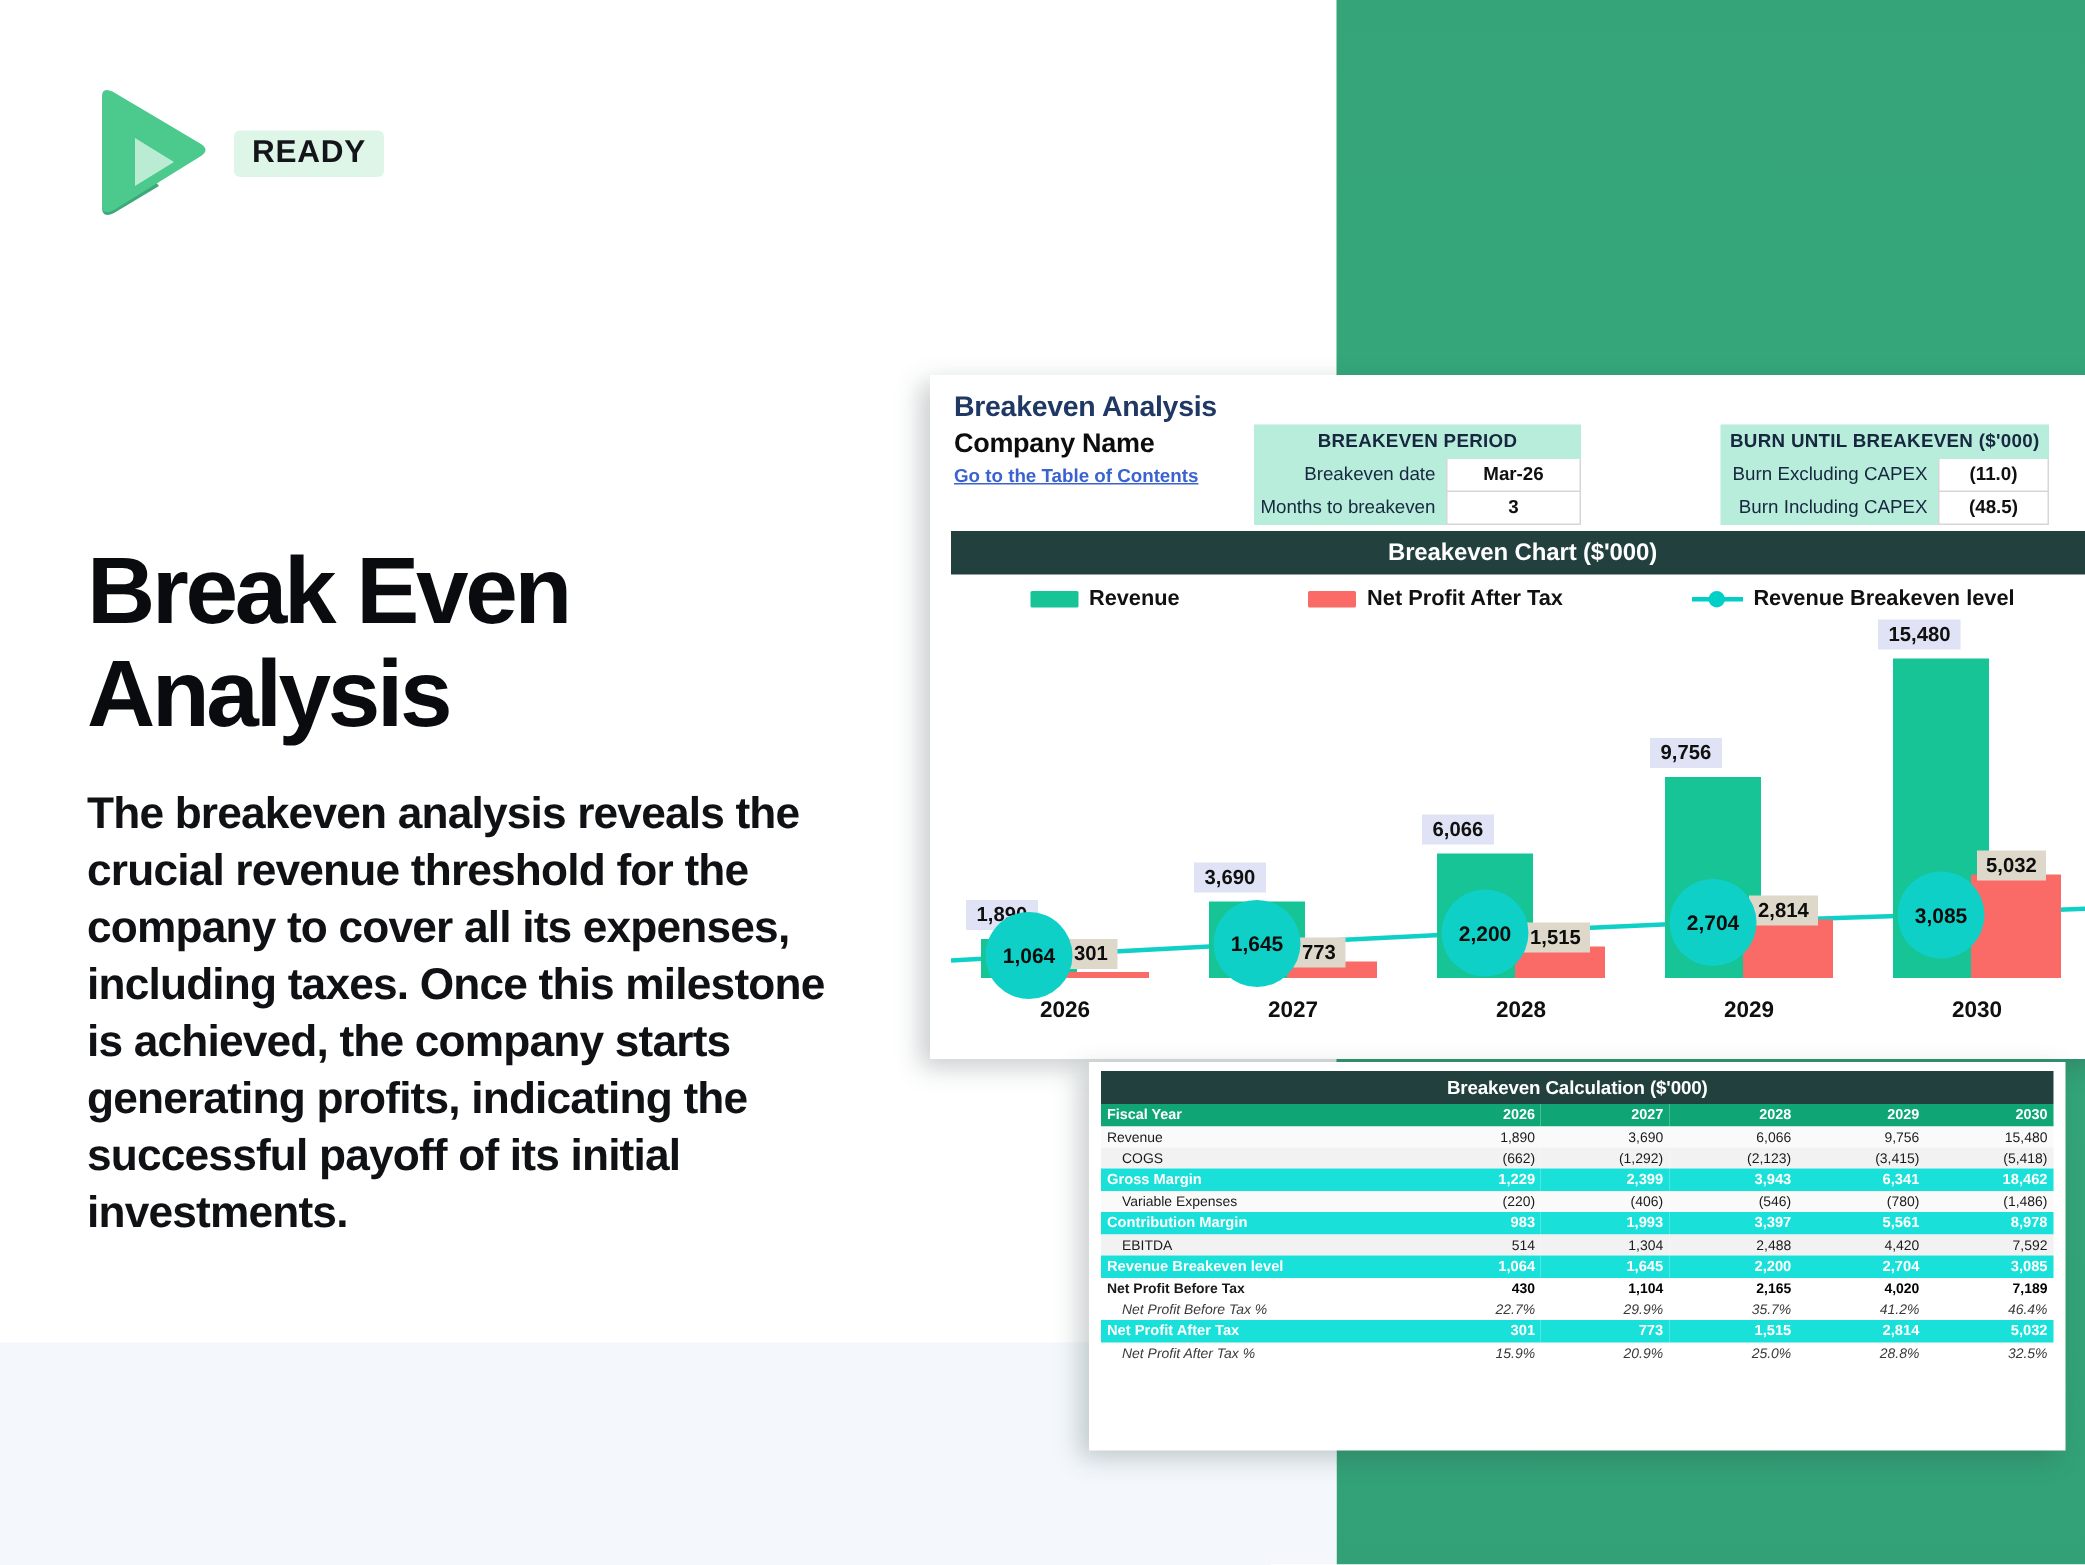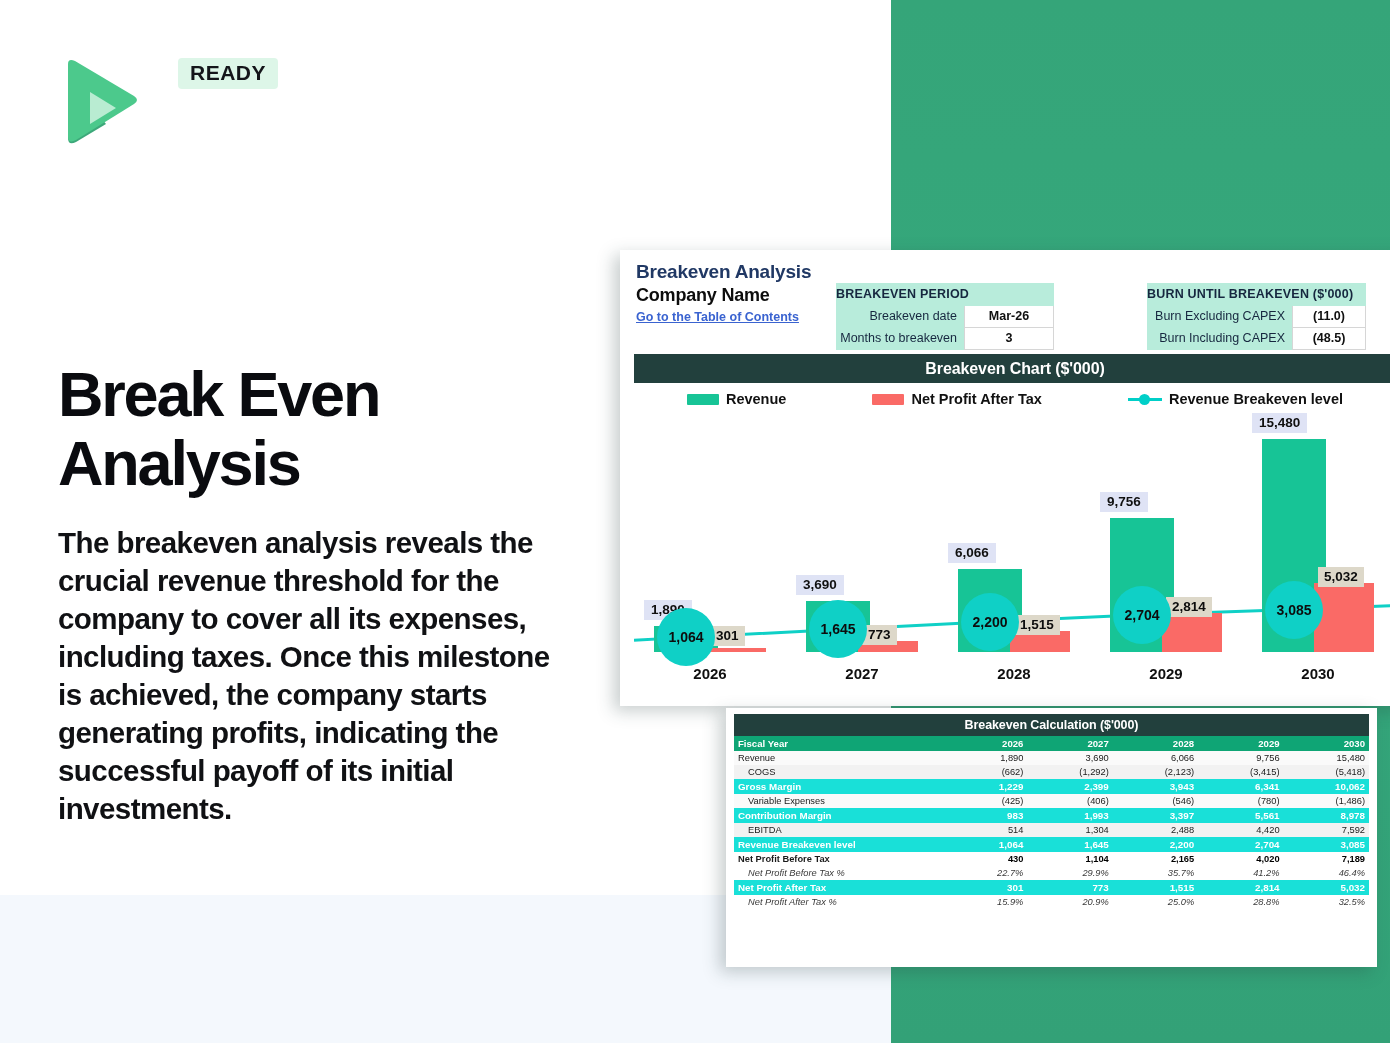--- a/index.html
+++ b/index.html
@@ -8,21 +8,21 @@
     background:#ffffff;
     font-family:"Liberation Sans", sans-serif;
   }
   
   #bg-white-top{position:absolute;left:0;top:0;width:891px;height:895px;background:#ffffff;}
   #bg-green-right{position:absolute;left:891px;top:0;width:499px;height:1043px;
       background:linear-gradient(180deg,#35a579 0%,#35a87c 45%,#33a177 100%);}
   #bg-blue-bottom{position:absolute;left:0;top:895px;width:891px;height:148px;background:#f4f8fd;}
 
   
-  #logo-wrap{position:absolute;left:60px;top:58px;display:flex;gap:36px;}
+  #logo-wrap{position:absolute;left:60px;top:58px;display:flex;align-items:center;gap:14px;}
   .logo-mark{position:relative;width:82px;height:88px;}
   .logo-words{display:flex;flex-direction:column;gap:4px;}
   .ready-badge{display:inline-block;background:#ddf6e8;color:#14151a;
       font-size:21px;font-weight:700;letter-spacing:.5px;padding:3px 12px 4px;border-radius:4px;width:fit-content;}
   .brand-name{font-size:35px;font-weight:700;color:#0b0c10;letter-spacing:-1.1px;line-height:1;}
 
   #page-title{position:absolute;left:58px;top:318px;width:520px;
       font-size:63px;line-height:1.09;font-weight:700;color:#0a0b0f;letter-spacing:-2.2px;}
   #body-copy{position:absolute;left:58px;top:494px;width:500px;
       font-size:29.5px;line-height:1.29;font-weight:700;color:#101114;letter-spacing:-.55px;}
@@ -30,21 +30,21 @@
   
   #chart-card{position:absolute;left:620px;top:250px;width:790px;height:456px;
       background:#ffffff;box-shadow:-6px 5px 16px rgba(40,60,60,.26);}
   #sheet-head{position:relative;height:96px;}
   #sheet-titles{position:absolute;left:16px;top:10px;}
   .sheet-h1{font-size:19px;font-weight:700;color:#203864;letter-spacing:-.2px;line-height:1.25;}
   .sheet-h2{font-size:18px;font-weight:700;color:#0d0d0d;letter-spacing:-.2px;line-height:1.3;}
   .toc-link{font-size:12.5px;font-weight:700;color:#3a63d0;text-decoration:underline;margin-top:3px;display:inline-block;}
 
   .kpi{position:absolute;font-size:12px;}
-  .kpi-title{background:#b8ecdb;color:#16273f;font-weight:700;
+  .kpi-title{background:#b8ecdb;color:#16273f;font-weight:700;text-align:center;
       padding:4px 0 5px;letter-spacing:.2px;font-size:12.5px;}
   .kpi-row{display:flex;}
   .kpi-lbl{background:#b8ecdb;color:#16273f;text-align:right;padding:3px 7px 4px 0;flex:1;font-size:12.5px;}
   .kpi-val{background:#ffffff;color:#101010;font-weight:700;text-align:center;
       width:88px;padding:3px 0 4px;border:1px solid #d6d6d6;border-top:none;font-size:12.5px;}
   #kpi-period{left:836px;top:283px;width:218px;}
   #kpi-burn{left:1147px;top:283px;width:219px;}
   #kpi-burn .kpi-val{width:72px;}
 
   #chart-banner{position:absolute;left:14px;top:104px;width:762px;height:29px;background:#22403d;
@@ -240,25 +240,25 @@
           <td class="num">(2,123)</td>
           <td class="num">(3,415)</td>
           <td class="num">(5,418)</td>
         </tr>
         <tr class="hl">
           <td class="rowhead">Gross Margin</td>
           <td class="num">1,229</td>
           <td class="num">2,399</td>
           <td class="num">3,943</td>
           <td class="num">6,341</td>
-          <td class="num">10,062</td>
+          <td class="num">18,462</td>
         </tr>
         <tr class="plain">
           <td class="rowhead indent">Variable Expenses</td>
-          <td class="num">(425)</td>
+          <td class="num">(220)</td>
           <td class="num">(406)</td>
           <td class="num">(546)</td>
           <td class="num">(780)</td>
           <td class="num">(1,486)</td>
         </tr>
         <tr class="hl">
           <td class="rowhead">Contribution Margin</td>
           <td class="num">983</td>
           <td class="num">1,993</td>
           <td class="num">3,397</td>

